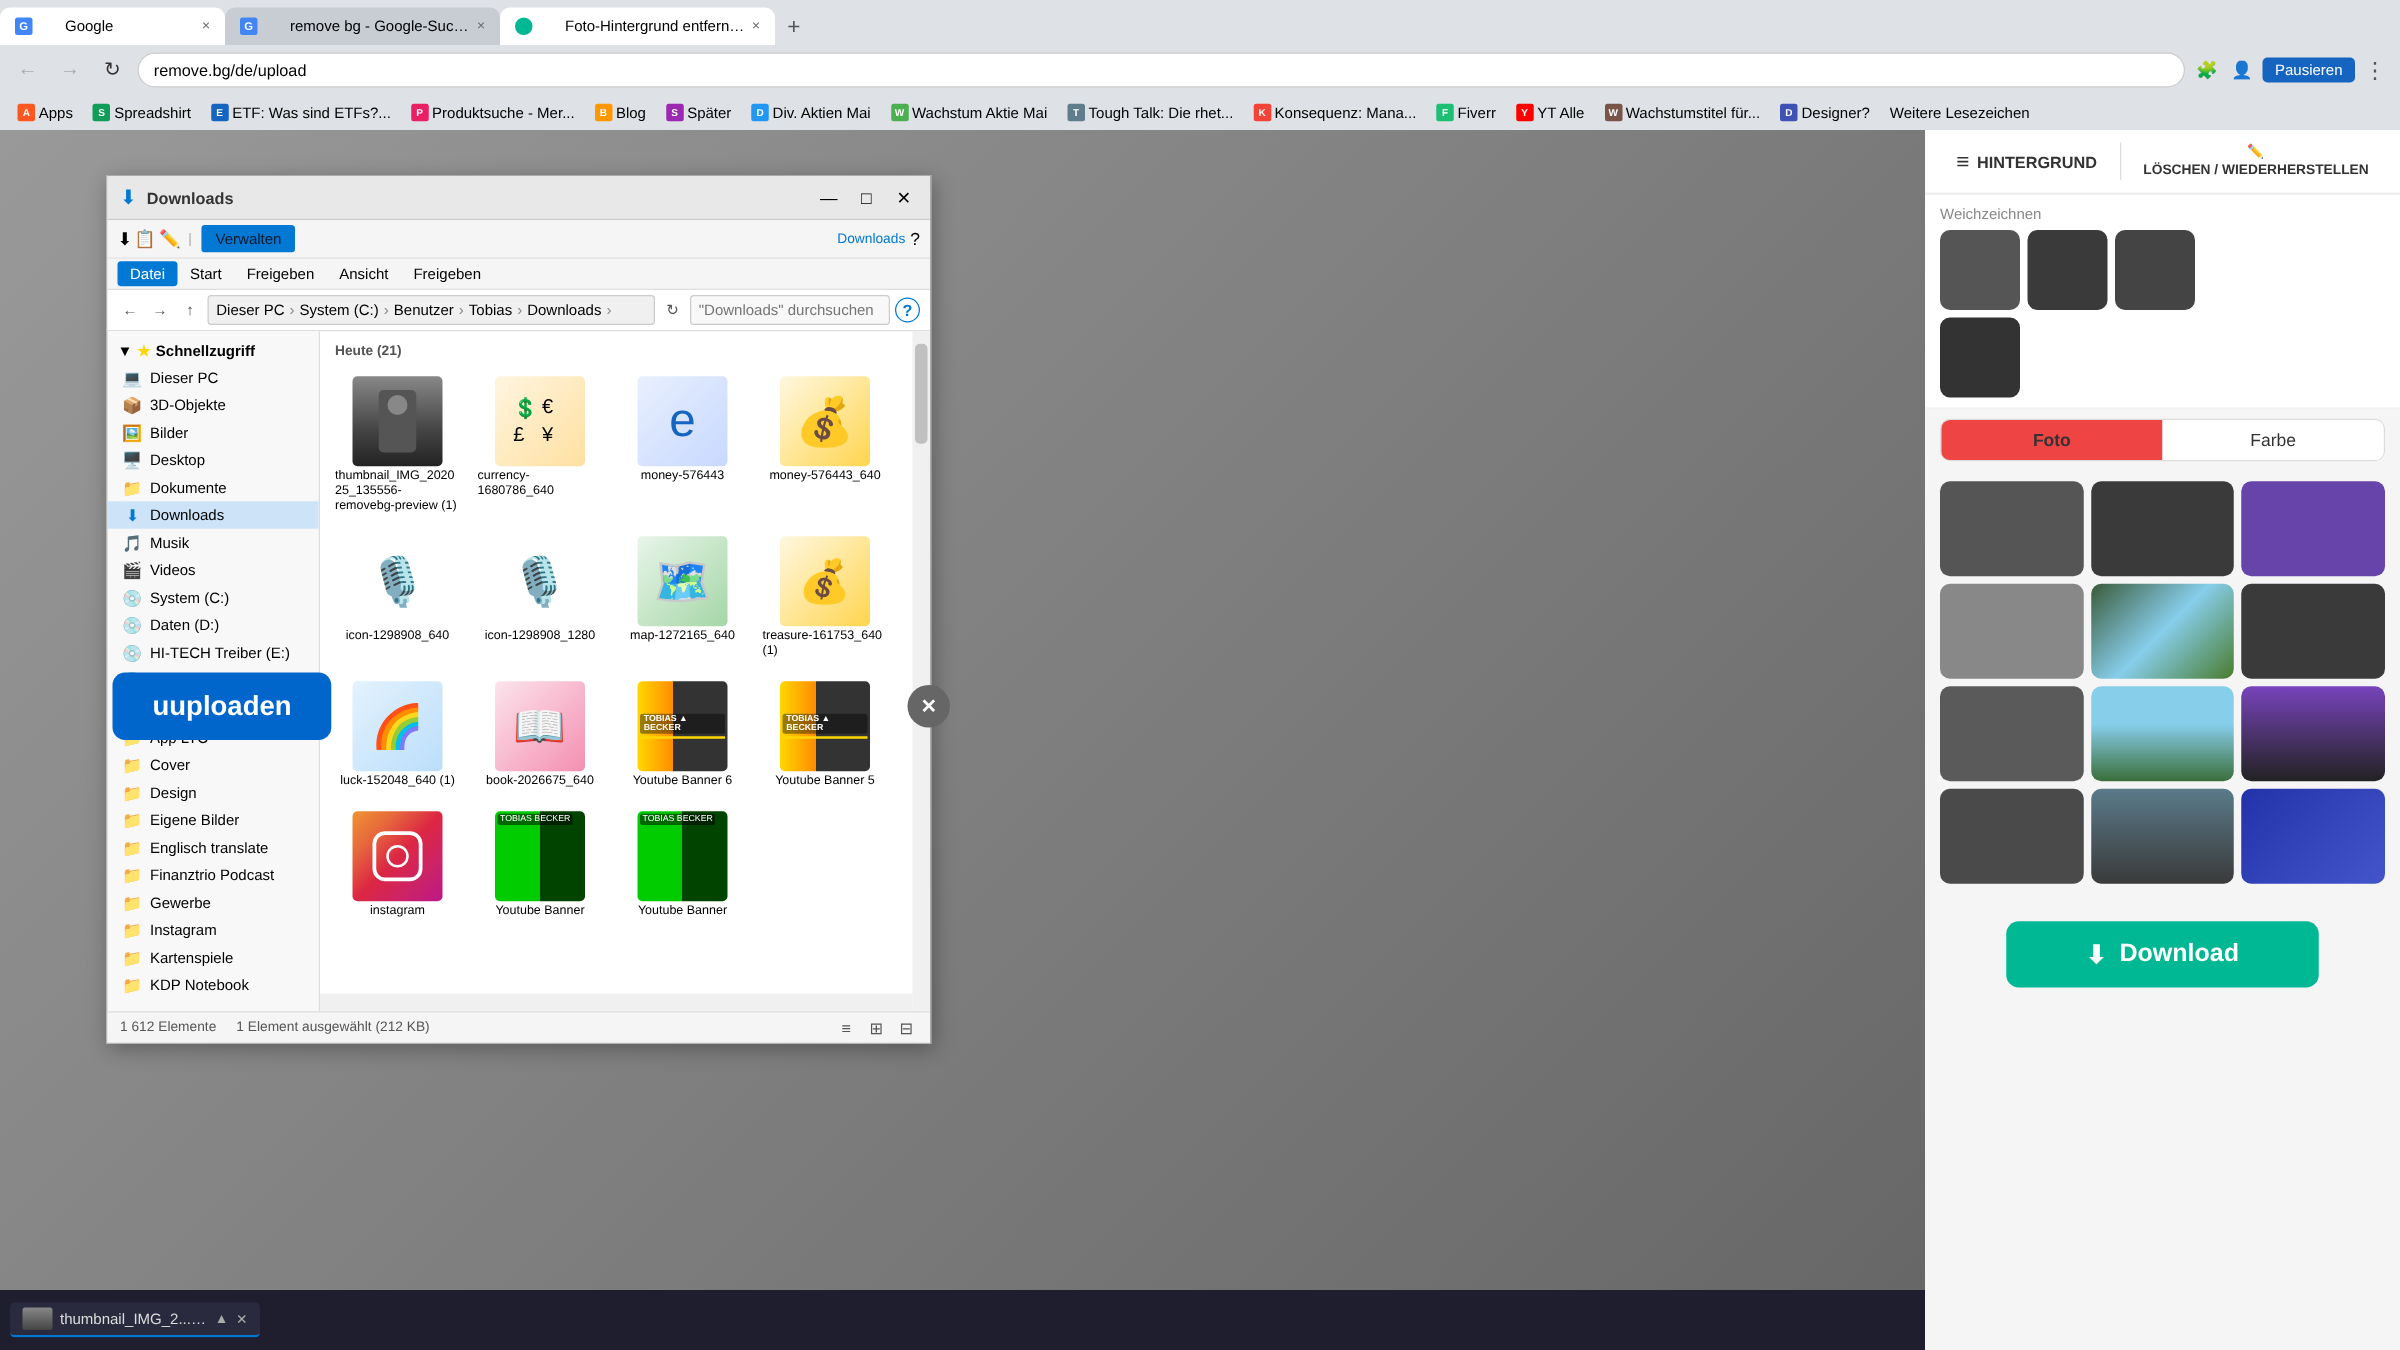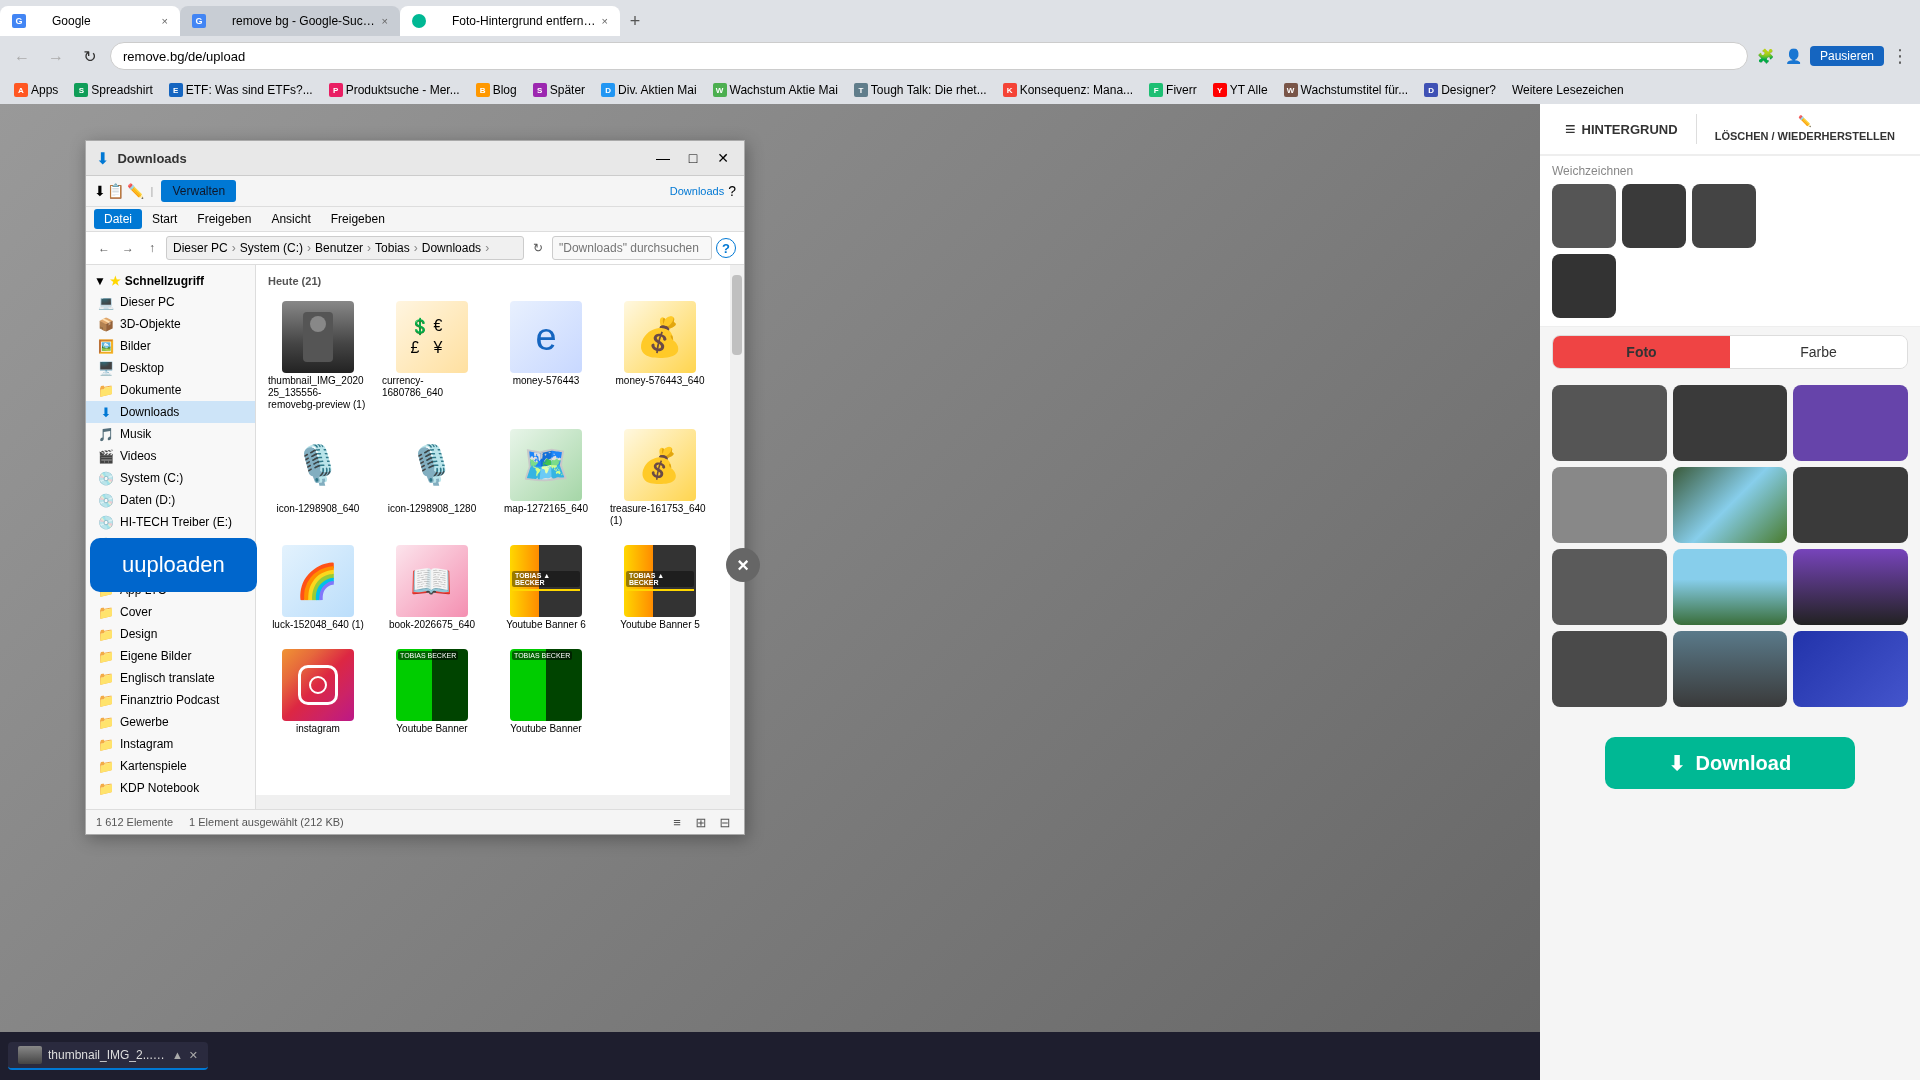--- a/index.html
+++ b/index.html
@@ -268,21 +268,21 @@
 
   <div class="rp-download-bar">
     <button class="rp-download-btn">
       <span>⬇</span>
       <span>Download</span>
     </button>
   </div>
 </div>
 
 <div style="position:absolute;top:538px;left:90px;z-index:200;">
-  <button style="background:#0066cc;color:#fff;border:none;border-radius:10px;padding:14px 32px;font-size:22px;font-weight:400;cursor:pointer;">uuploaden</button>
+  <button style="background:#0066cc;color:#fff;border:none;border-radius:10px;padding:14px 32px;font-size:22px;font-weight:700;cursor:pointer;">uuploaden</button>
 </div>
 
 <div style="position:absolute;top:548px;left:726px;z-index:300;width:34px;height:34px;background:#666;border-radius:50%;display:flex;align-items:center;justify-content:center;cursor:pointer;color:#fff;font-size:20px;font-weight:bold;">×</div>
 
 <div class="file-explorer">
 
   <div class="fe-titlebar">
     <span style="color:#0078d4;font-size:16px;">⬇</span>
     <span class="fe-title">Downloads</span>
     <button class="fe-win-btn">—</button>

